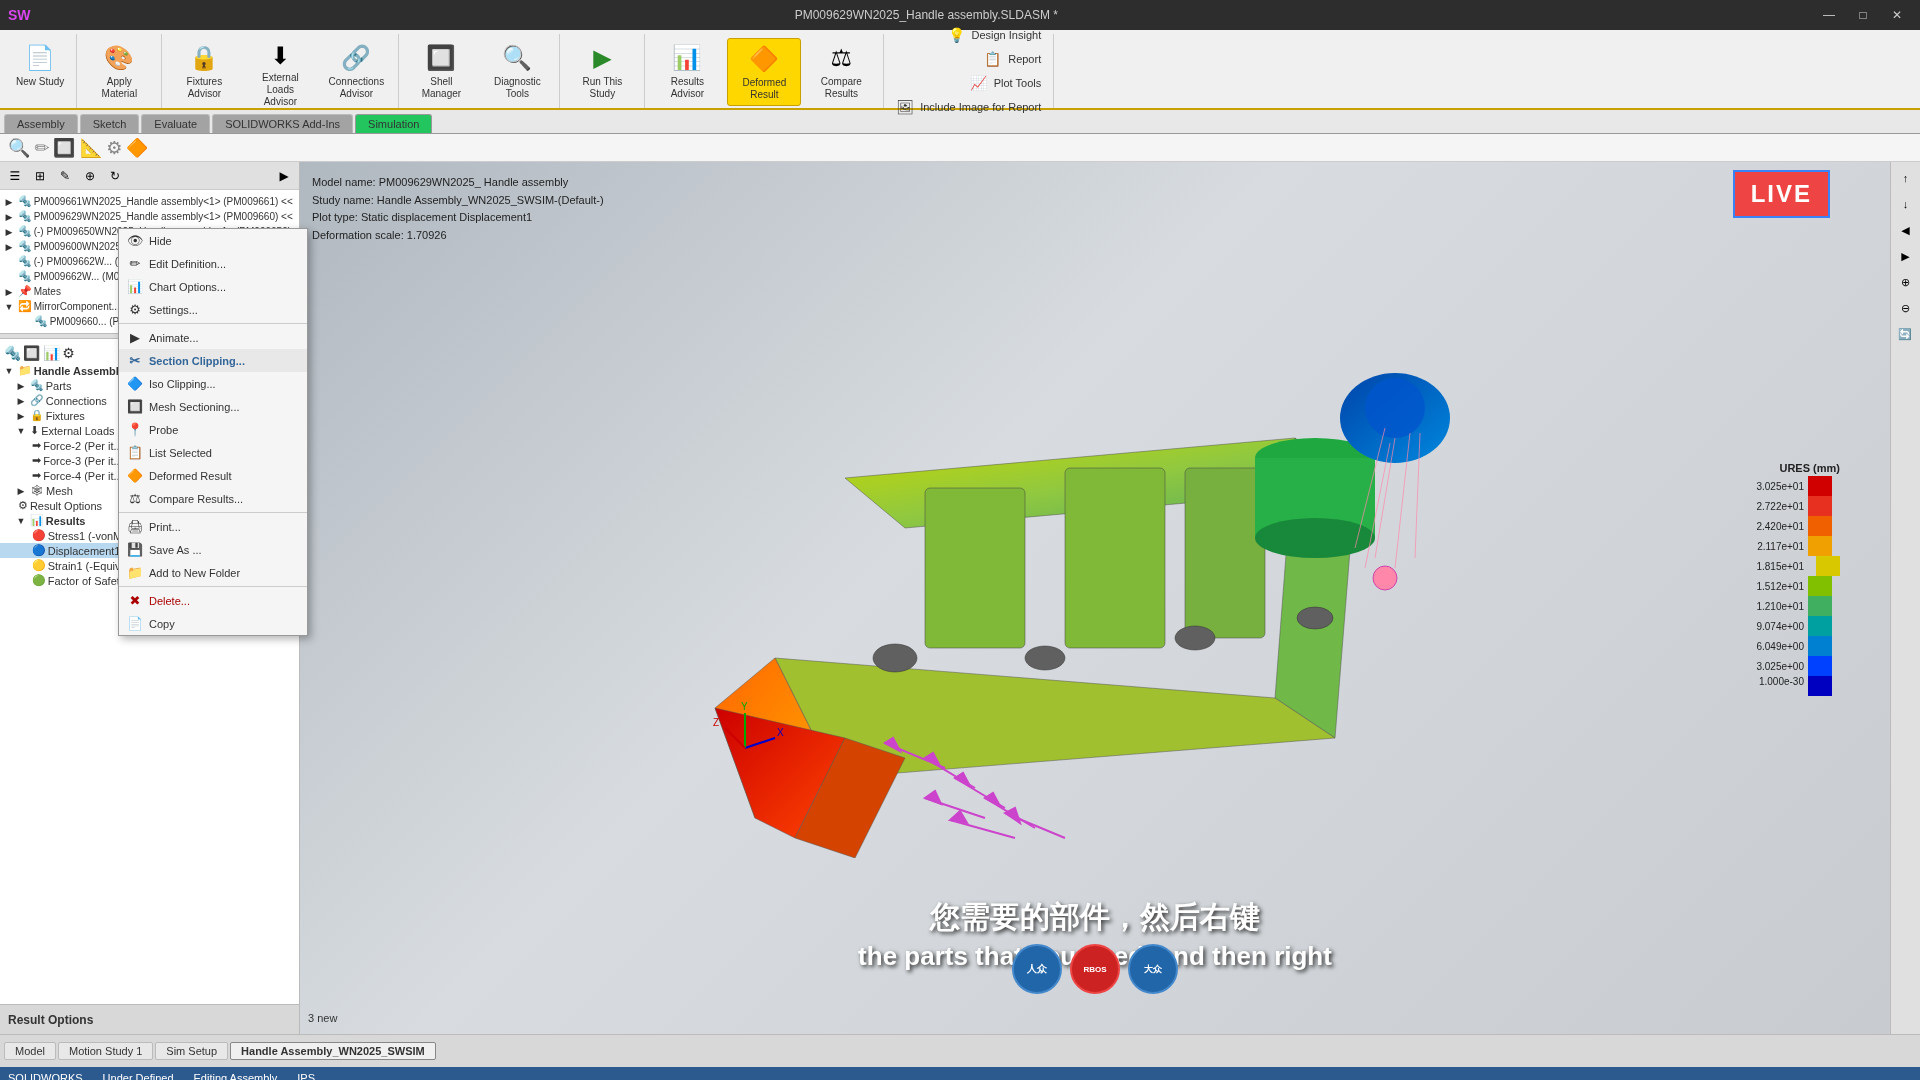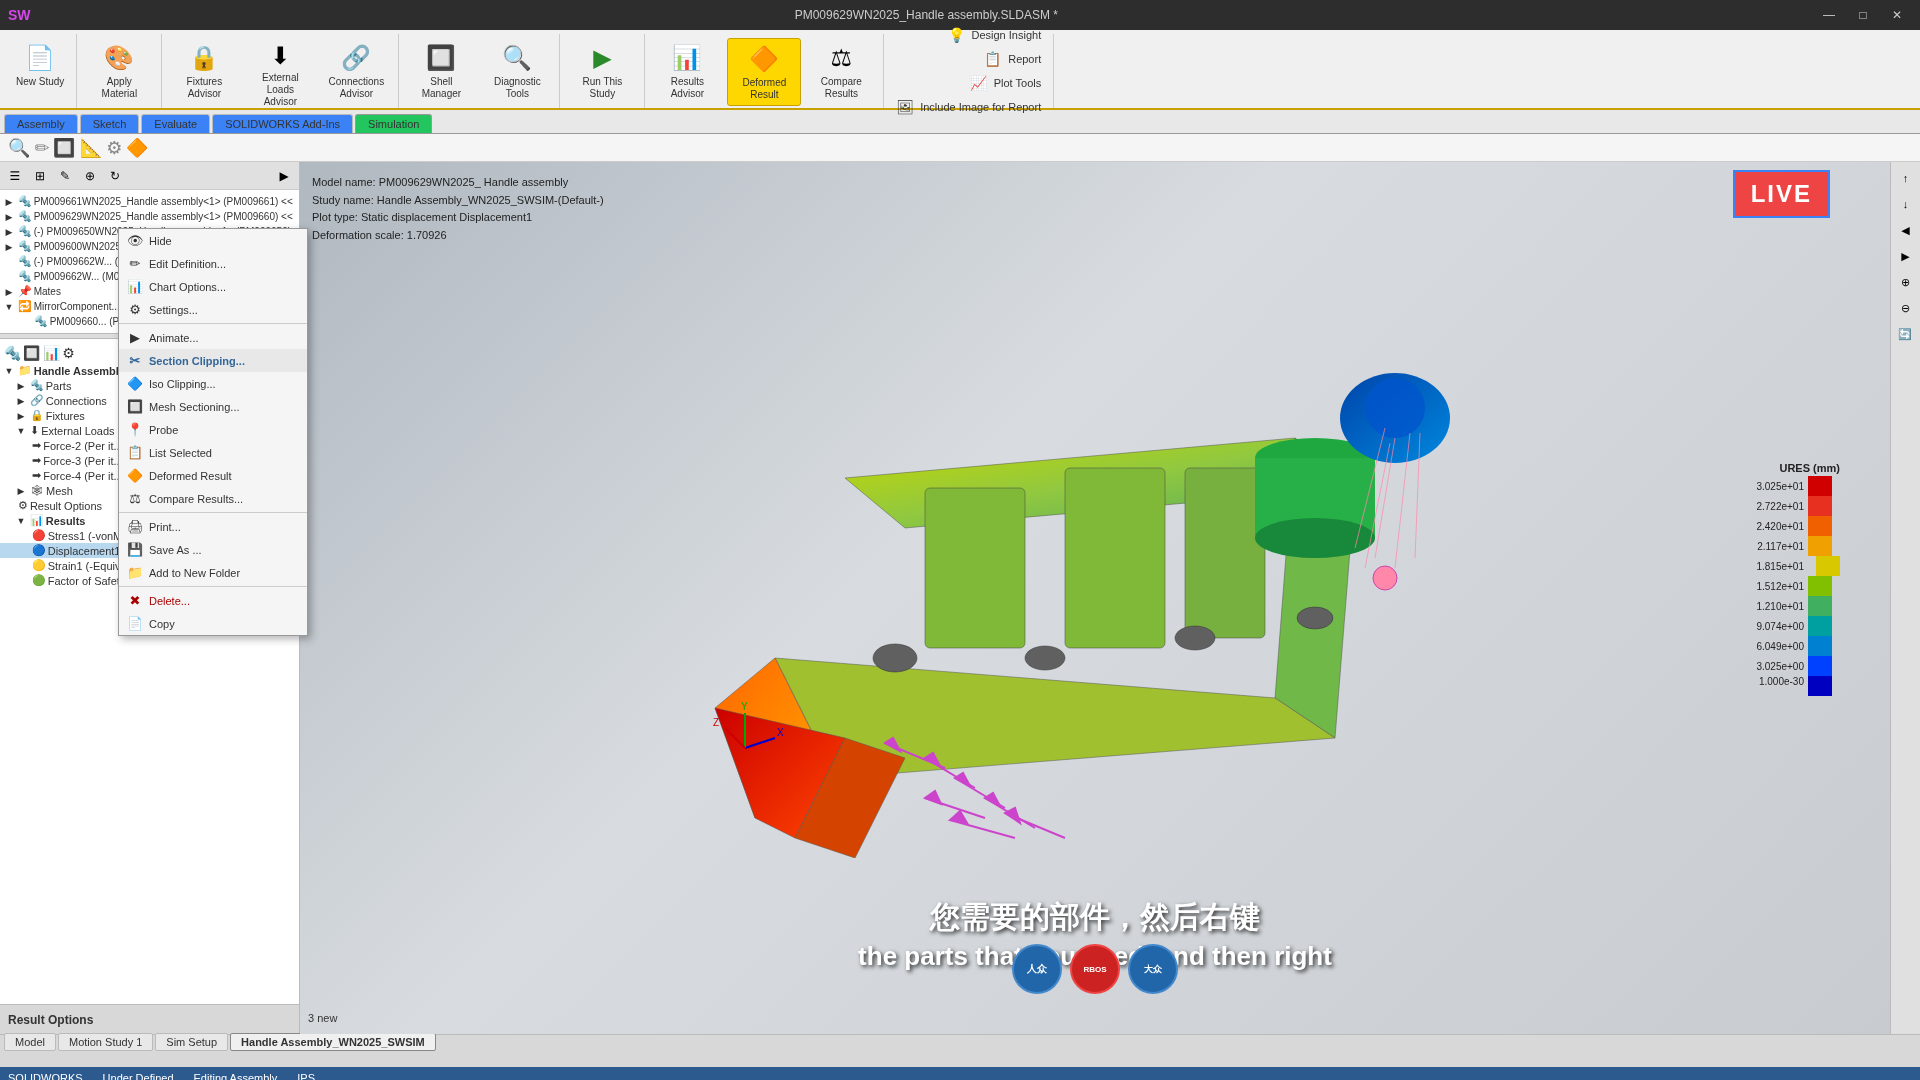--- a/index.html
+++ b/index.html
@@ -70,21 +70,21 @@
       display: flex;
       align-items: flex-end;
       border-bottom: 1px solid #999;
       padding-left: 4px;
     }
     .tab {
       padding: 3px 12px;
       cursor: pointer;
       border: 1px solid #bbb;
       border-bottom: none;
-      background: #3b82f6;
+      background: #a3a3a3;
       font-size: 11px;
       margin-right: 2px;
       border-radius: 3px 3px 0 0;
     }
     .tab.active { background: #22c55e; border-color: #999; font-weight: normal; }
 
     
     #secondary-toolbar {
       height: 28px;
       background: #f5f5f5;
@@ -245,21 +245,21 @@
       font-size: 11px;
       gap: 20px;
     }
     .status-item { display: flex; align-items: center; gap: 4px; }
 
     
     #bottom-tabbar {
       height: 24px;
       background: #d8d8d8;
       display: flex;
-      align-items: flex-end;
+      align-items: center;
       padding: 16px 4px;
       border-top: 1px solid #bbb;
       gap: 2px;
     }
     .bottom-tab {
       padding: 2px 10px; cursor: pointer; border: 1px solid #bbb;
       background: #e8e8e8; font-size: 11px; border-radius: 2px;
     }
     .bottom-tab.active { background: #f0f0f0; border-color: #888; font-weight: bold; }
 

